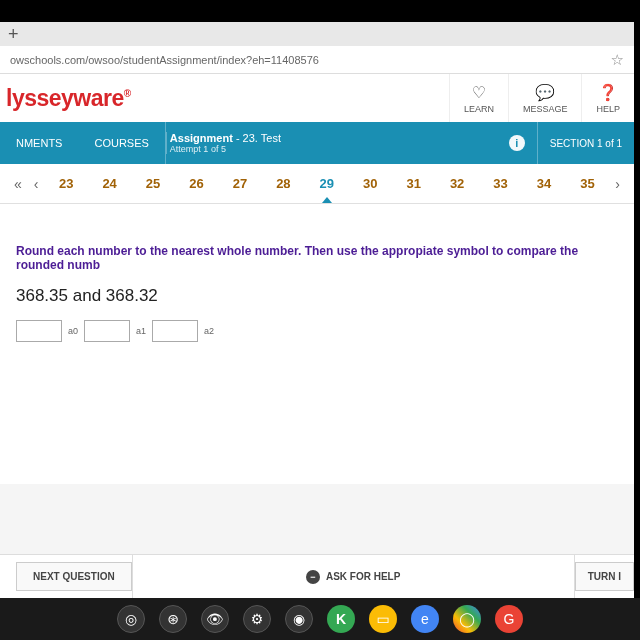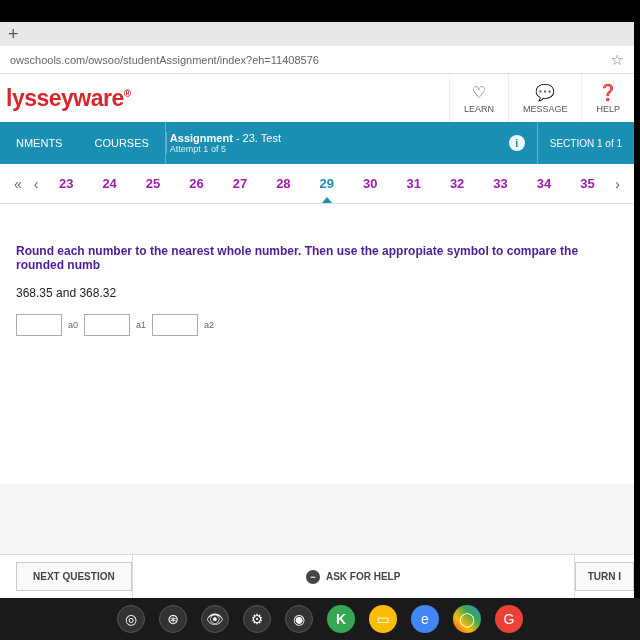--- a/index.html
+++ b/index.html
@@ -20,26 +20,26 @@
     .blue-tab { padding: 16px 16px; height: 100%; display: flex; align-items: center; }
     .blue-tab.divider { border-right: 1px solid rgba(255,255,255,0.3); }
     .assignment-info { padding: 0 3px; flex: 1; border-left: 1px solid rgba(255,255,255,0.3); }
     .assignment-title { font-size: 11px; }
     .assignment-sub { font-size: 9px; opacity: 0.85; }
     .info-icon { background: rgba(255,255,255,0.95); color: #1a8fb3; width: 16px; height: 16px; border-radius: 50%; display: flex; align-items: center; justify-content: center; font-size: 11px; font-weight: bold; margin-right: 12px; }
     .section-label { padding: 0 12px; border-left: 1px solid rgba(255,255,255,0.3); height: 100%; display: flex; align-items: center; font-size: 10px; }
     .question-nav { background: #fff; height: 40px; display: flex; align-items: center; padding: 0 8px; border-bottom: 1px solid #e0e0e0; position: relative; }
     .nav-arrow { font-size: 14px; color: #666; padding: 0 6px; cursor: pointer; }
     .q-numbers { display: flex; flex: 1; justify-content: space-around; }
-    .q-num { font-size: 13px; color: #a21caf; padding: 0 6px; cursor: pointer; font-weight: 600; position: relative; }
+    .q-num { font-size: 13px; color: #a16207; padding: 0 6px; cursor: pointer; font-weight: 600; position: relative; }
     .q-num.active { color: #1a8fb3; }
     .q-num.active::after { content: ''; position: absolute; bottom: -12px; left: 50%; transform: translateX(-50%); width: 0; height: 0; border-left: 5px solid transparent; border-right: 5px solid transparent; border-bottom: 6px solid #1a8fb3; }
     .content { background: #fff; padding: 40px 16px 20px 16px; height: 280px; }
     .question-text { font-size: 12px; font-weight: bold; color: #4c1d95; margin-bottom: 14px; }
-    .question-sub { font-size: 12px; color: #222; margin-bottom: 14px; }
+    .question-sub { font-size: 17px; color: #222; margin-bottom: 14px; }
     .answer-row { display: flex; gap: 6px; align-items: center; }
     .answer-box { width: 46px; height: 22px; border: 1px solid #aaa; background: #fff; }
     .answer-label { font-size: 9px; color: #666; }
     .footer { position: absolute; bottom: 0; left: 0; right: 0; background: #fff; height: 44px; display: flex; align-items: center; border-top: 1px solid #ddd; }
     .footer-btn { padding: 8px 16px; border: 1px solid #ccc; background: #f9f9f9; font-size: 10px; font-weight: bold; color: #444; margin-left: 16px; cursor: pointer; }
     .footer-center { flex: 1; display: flex; justify-content: center; border-left: 1px solid #ddd; border-right: 1px solid #ddd; height: 100%; align-items: center; }
     .ask-help { font-size: 10px; font-weight: bold; color: #444; display: flex; align-items: center; gap: 6px; }
     .ask-icon { background: #444; color: #fff; width: 14px; height: 14px; border-radius: 50%; display: flex; align-items: center; justify-content: center; font-size: 9px; }
     .turn-btn { padding: 8px 12px; font-size: 10px; font-weight: bold; color: #444; margin-right: 0; border: 1px solid #ccc; background: #f9f9f9; }
     .taskbar { position: absolute; bottom: 0; left: 0; right: 0; height: 42px; background: #1a1a1a; display: flex; align-items: center; justify-content: center; gap: 14px; }

